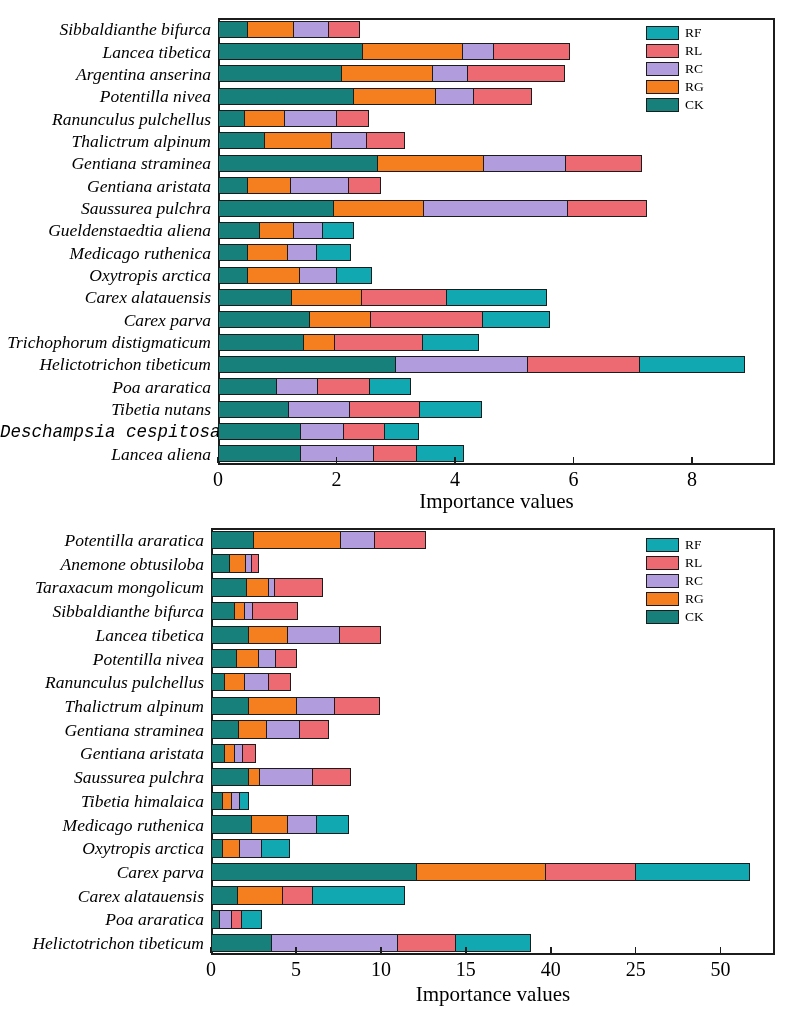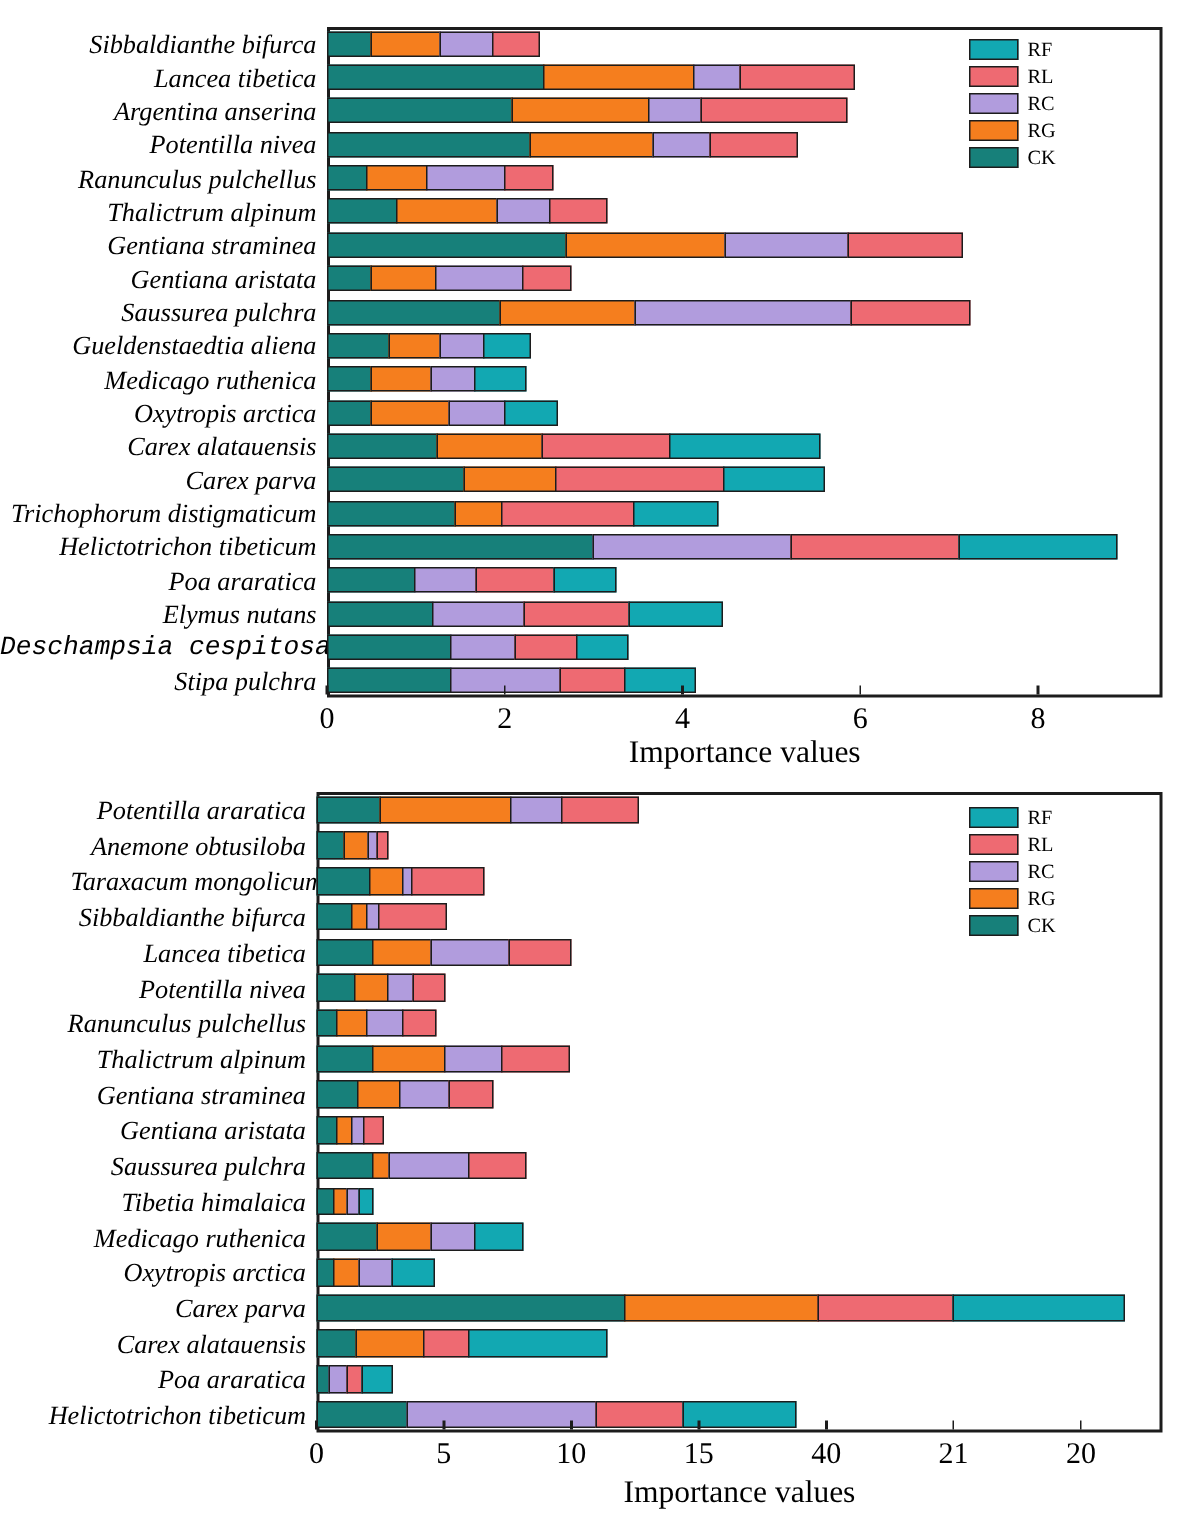--- a/index.html
+++ b/index.html
@@ -137,35 +137,35 @@
         <div class="bar-seg" style="width: 112.6px; background: rgb(238, 106, 114);"></div>
         <div class="bar-seg" style="width: 106.7px; background: rgb(18, 168, 178);"></div>
       </div>
       <div class="cat-label" style="left: 0px; width: 211px; top: 375.8px;">Poa araratica</div>
       <div class="bar-row" style="left: 218px; top: 378.3px; height: 17px;">
         <div class="bar-seg" style="width: 59.3px; background: rgb(23, 128, 122);"></div>
         <div class="bar-seg" style="width: 41.5px; background: rgb(177, 156, 221);"></div>
         <div class="bar-seg" style="width: 53.3px; background: rgb(238, 106, 114);"></div>
         <div class="bar-seg" style="width: 41.5px; background: rgb(18, 168, 178);"></div>
       </div>
-      <div class="cat-label" style="left: 0px; width: 211px; top: 398.1px;">Elymus nutans</div>
+      <div class="cat-label" style="left: 0px; width: 211px; top: 398.1px;">Tibetia nutans</div>
       <div class="bar-row" style="left: 218px; top: 400.6px; height: 17px;">
         <div class="bar-seg" style="width: 71.1px; background: rgb(23, 128, 122);"></div>
         <div class="bar-seg" style="width: 62.2px; background: rgb(177, 156, 221);"></div>
         <div class="bar-seg" style="width: 71.1px; background: rgb(238, 106, 114);"></div>
         <div class="bar-seg" style="width: 62.2px; background: rgb(18, 168, 178);"></div>
       </div>
       <div class="cat-label" style="left: 0px; width: 211px; top: 420.5px; font-family: Liberation Mono, monospace;">Deschampsia cespitosa</div>
       <div class="bar-row" style="left: 218px; top: 423px; height: 17px;">
         <div class="bar-seg" style="width: 83px; background: rgb(23, 128, 122);"></div>
         <div class="bar-seg" style="width: 44.4px; background: rgb(177, 156, 221);"></div>
         <div class="bar-seg" style="width: 41.5px; background: rgb(238, 106, 114);"></div>
         <div class="bar-seg" style="width: 35.6px; background: rgb(18, 168, 178);"></div>
       </div>
-      <div class="cat-label" style="left: 0px; width: 211px; top: 442.8px;">Stipa pulchra</div>
+      <div class="cat-label" style="left: 0px; width: 211px; top: 442.8px;">Lancea aliena</div>
       <div class="bar-row" style="left: 218px; top: 445.3px; height: 17px;">
         <div class="bar-seg" style="width: 83px; background: rgb(23, 128, 122);"></div>
         <div class="bar-seg" style="width: 74.1px; background: rgb(177, 156, 221);"></div>
         <div class="bar-seg" style="width: 44.4px; background: rgb(238, 106, 114);"></div>
         <div class="bar-seg" style="width: 47.4px; background: rgb(18, 168, 178);"></div>
       </div>
       <div class="x-tick" style="left: 217.3px; top: 457px; height: 6px;"></div>
       <div class="x-tick-label" style="left: 198px; top: 469px;">0</div>
       <div class="x-tick" style="left: 335.8px; top: 457px; height: 6px;"></div>
       <div class="x-tick-label" style="left: 316.5px; top: 469px;">2</div>
@@ -207,21 +207,21 @@
         <div class="bar-seg" style="width: 34.8px; background: rgb(177, 156, 221);"></div>
         <div class="bar-seg" style="width: 52.7px; background: rgb(238, 106, 114);"></div>
       </div>
       <div class="cat-label" style="left: 0px; width: 204px; top: 552.6px;">Anemone obtusiloba</div>
       <div class="bar-row" style="left: 211px; top: 554.3px; height: 18.5px;">
         <div class="bar-seg" style="width: 18.7px; background: rgb(23, 128, 122);"></div>
         <div class="bar-seg" style="width: 17px; background: rgb(245, 126, 30);"></div>
         <div class="bar-seg" style="width: 7.6px; background: rgb(177, 156, 221);"></div>
         <div class="bar-seg" style="width: 7.6px; background: rgb(238, 106, 114);"></div>
       </div>
-      <div class="cat-label" style="left: 12px; width: 204px; top: 576.3px;">Taraxacum mongolicum</div>
+      <div class="cat-label" style="left: 0px; width: 204px; top: 576.3px;">Taraxacum mongolicum</div>
       <div class="bar-row" style="left: 211px; top: 578.1px; height: 18.5px;">
         <div class="bar-seg" style="width: 35.7px; background: rgb(23, 128, 122);"></div>
         <div class="bar-seg" style="width: 22.9px; background: rgb(245, 126, 30);"></div>
         <div class="bar-seg" style="width: 7.6px; background: rgb(177, 156, 221);"></div>
         <div class="bar-seg" style="width: 48.4px; background: rgb(238, 106, 114);"></div>
       </div>
       <div class="cat-label" style="left: 0px; width: 204px; top: 600px;">Sibbaldianthe bifurca</div>
       <div class="bar-row" style="left: 211px; top: 601.8px; height: 18.5px;">
         <div class="bar-seg" style="width: 23.8px; background: rgb(23, 128, 122);"></div>
         <div class="bar-seg" style="width: 11px; background: rgb(245, 126, 30);"></div>
@@ -330,23 +330,23 @@
       <div class="x-tick-label" style="left: 191px; top: 959px;">0</div>
       <div class="x-tick" style="left: 295.2px; top: 947px; height: 6px;"></div>
       <div class="x-tick-label" style="left: 275.9px; top: 959px;">5</div>
       <div class="x-tick" style="left: 380.1px; top: 947px; height: 6px;"></div>
       <div class="x-tick-label" style="left: 360.9px; top: 959px;">10</div>
       <div class="x-tick" style="left: 465.1px; top: 947px; height: 6px;"></div>
       <div class="x-tick-label" style="left: 445.8px; top: 959px;">15</div>
       <div class="x-tick" style="left: 550px; top: 947px; height: 6px;"></div>
       <div class="x-tick-label" style="left: 530.8px; top: 959px;">40</div>
       <div class="x-tick" style="left: 634.9px; top: 947px; height: 6px;"></div>
-      <div class="x-tick-label" style="left: 615.7px; top: 959px;">21</div>
+      <div class="x-tick-label" style="left: 615.7px; top: 959px;">25</div>
       <div class="x-tick" style="left: 719.9px; top: 947px; height: 6px;"></div>
-      <div class="x-tick-label" style="left: 700.6px; top: 959px;">20</div>
+      <div class="x-tick-label" style="left: 700.6px; top: 959px;">50</div>
       <div class="legend" style="left: 646px; top: 536px;">
         <div class="legend-item">
           <span class="legend-swatch" style="background: rgb(18, 168, 178);"></span>
           <span class="legend-label">RF</span>
         </div>
         <div class="legend-item">
           <span class="legend-swatch" style="background: rgb(238, 106, 114);"></span>
           <span class="legend-label">RL</span>
         </div>
         <div class="legend-item">

